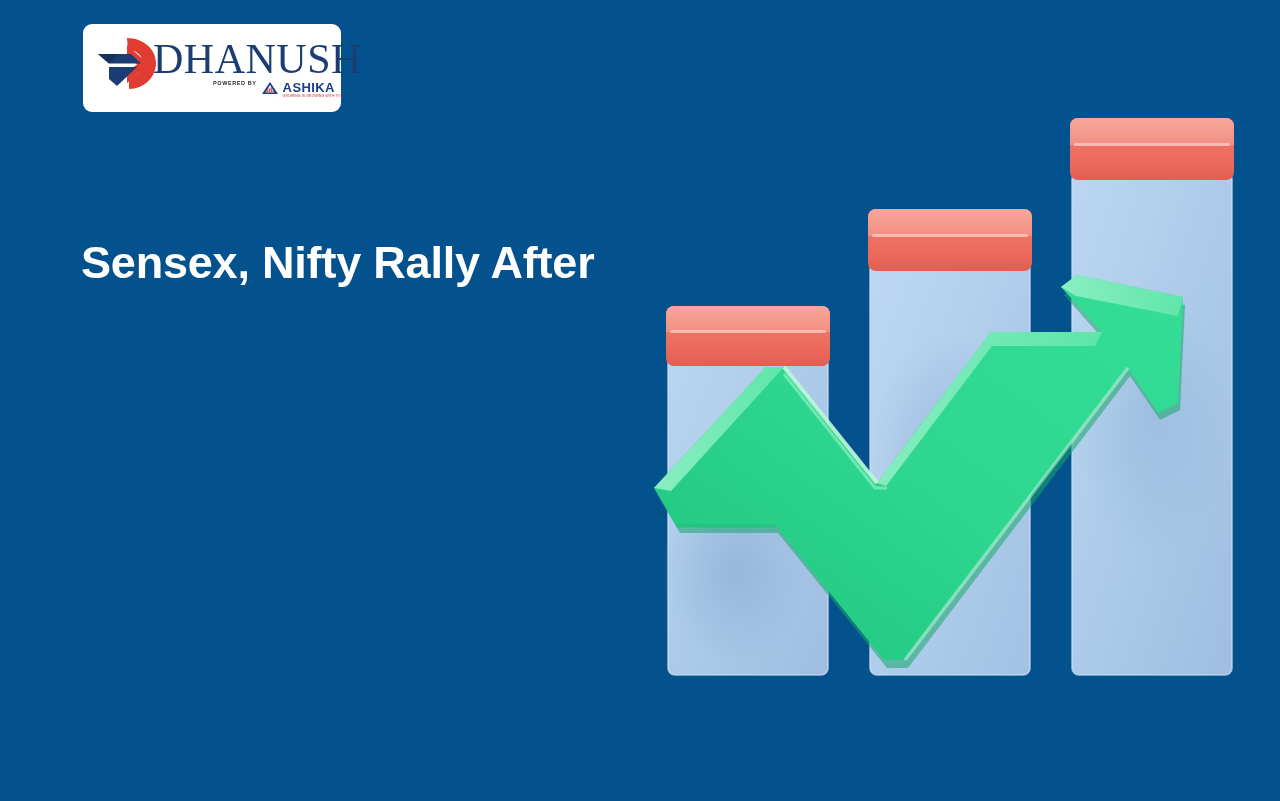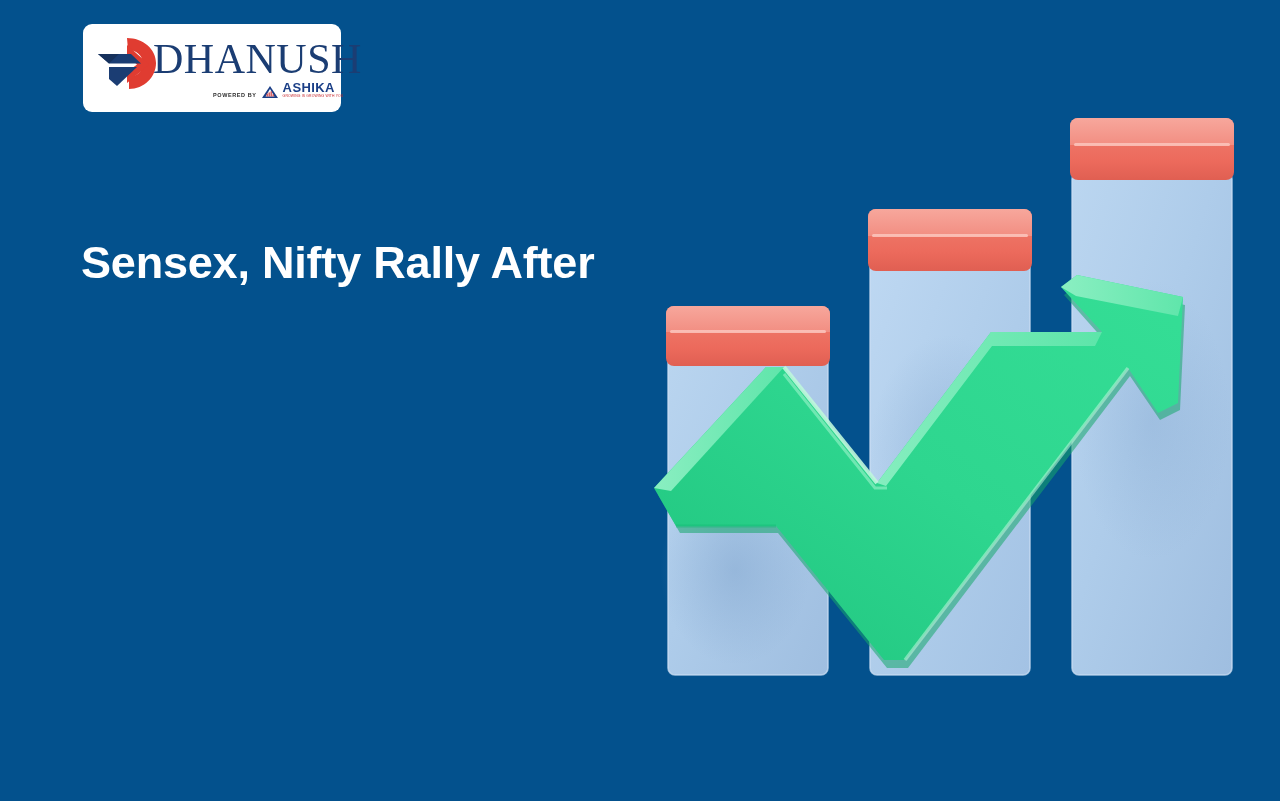--- a/index.html
+++ b/index.html
@@ -48,21 +48,21 @@
     color: #1B3D73;
     font-weight: 400;
     line-height: 1;
     white-space: nowrap;
   }
   #powered-row {
     position: absolute;
     left: 130px;
     top: 57px;
     display: flex;
-    align-items: flex-end;
+    align-items: flex-start;
     gap: 4px;
     white-space: nowrap;
   }
   #powered-by-text {
     font-size: 5.5px;
     font-weight: bold;
     letter-spacing: 0.6px;
     color: #2b2b2b;
     line-height: 1;
   }

